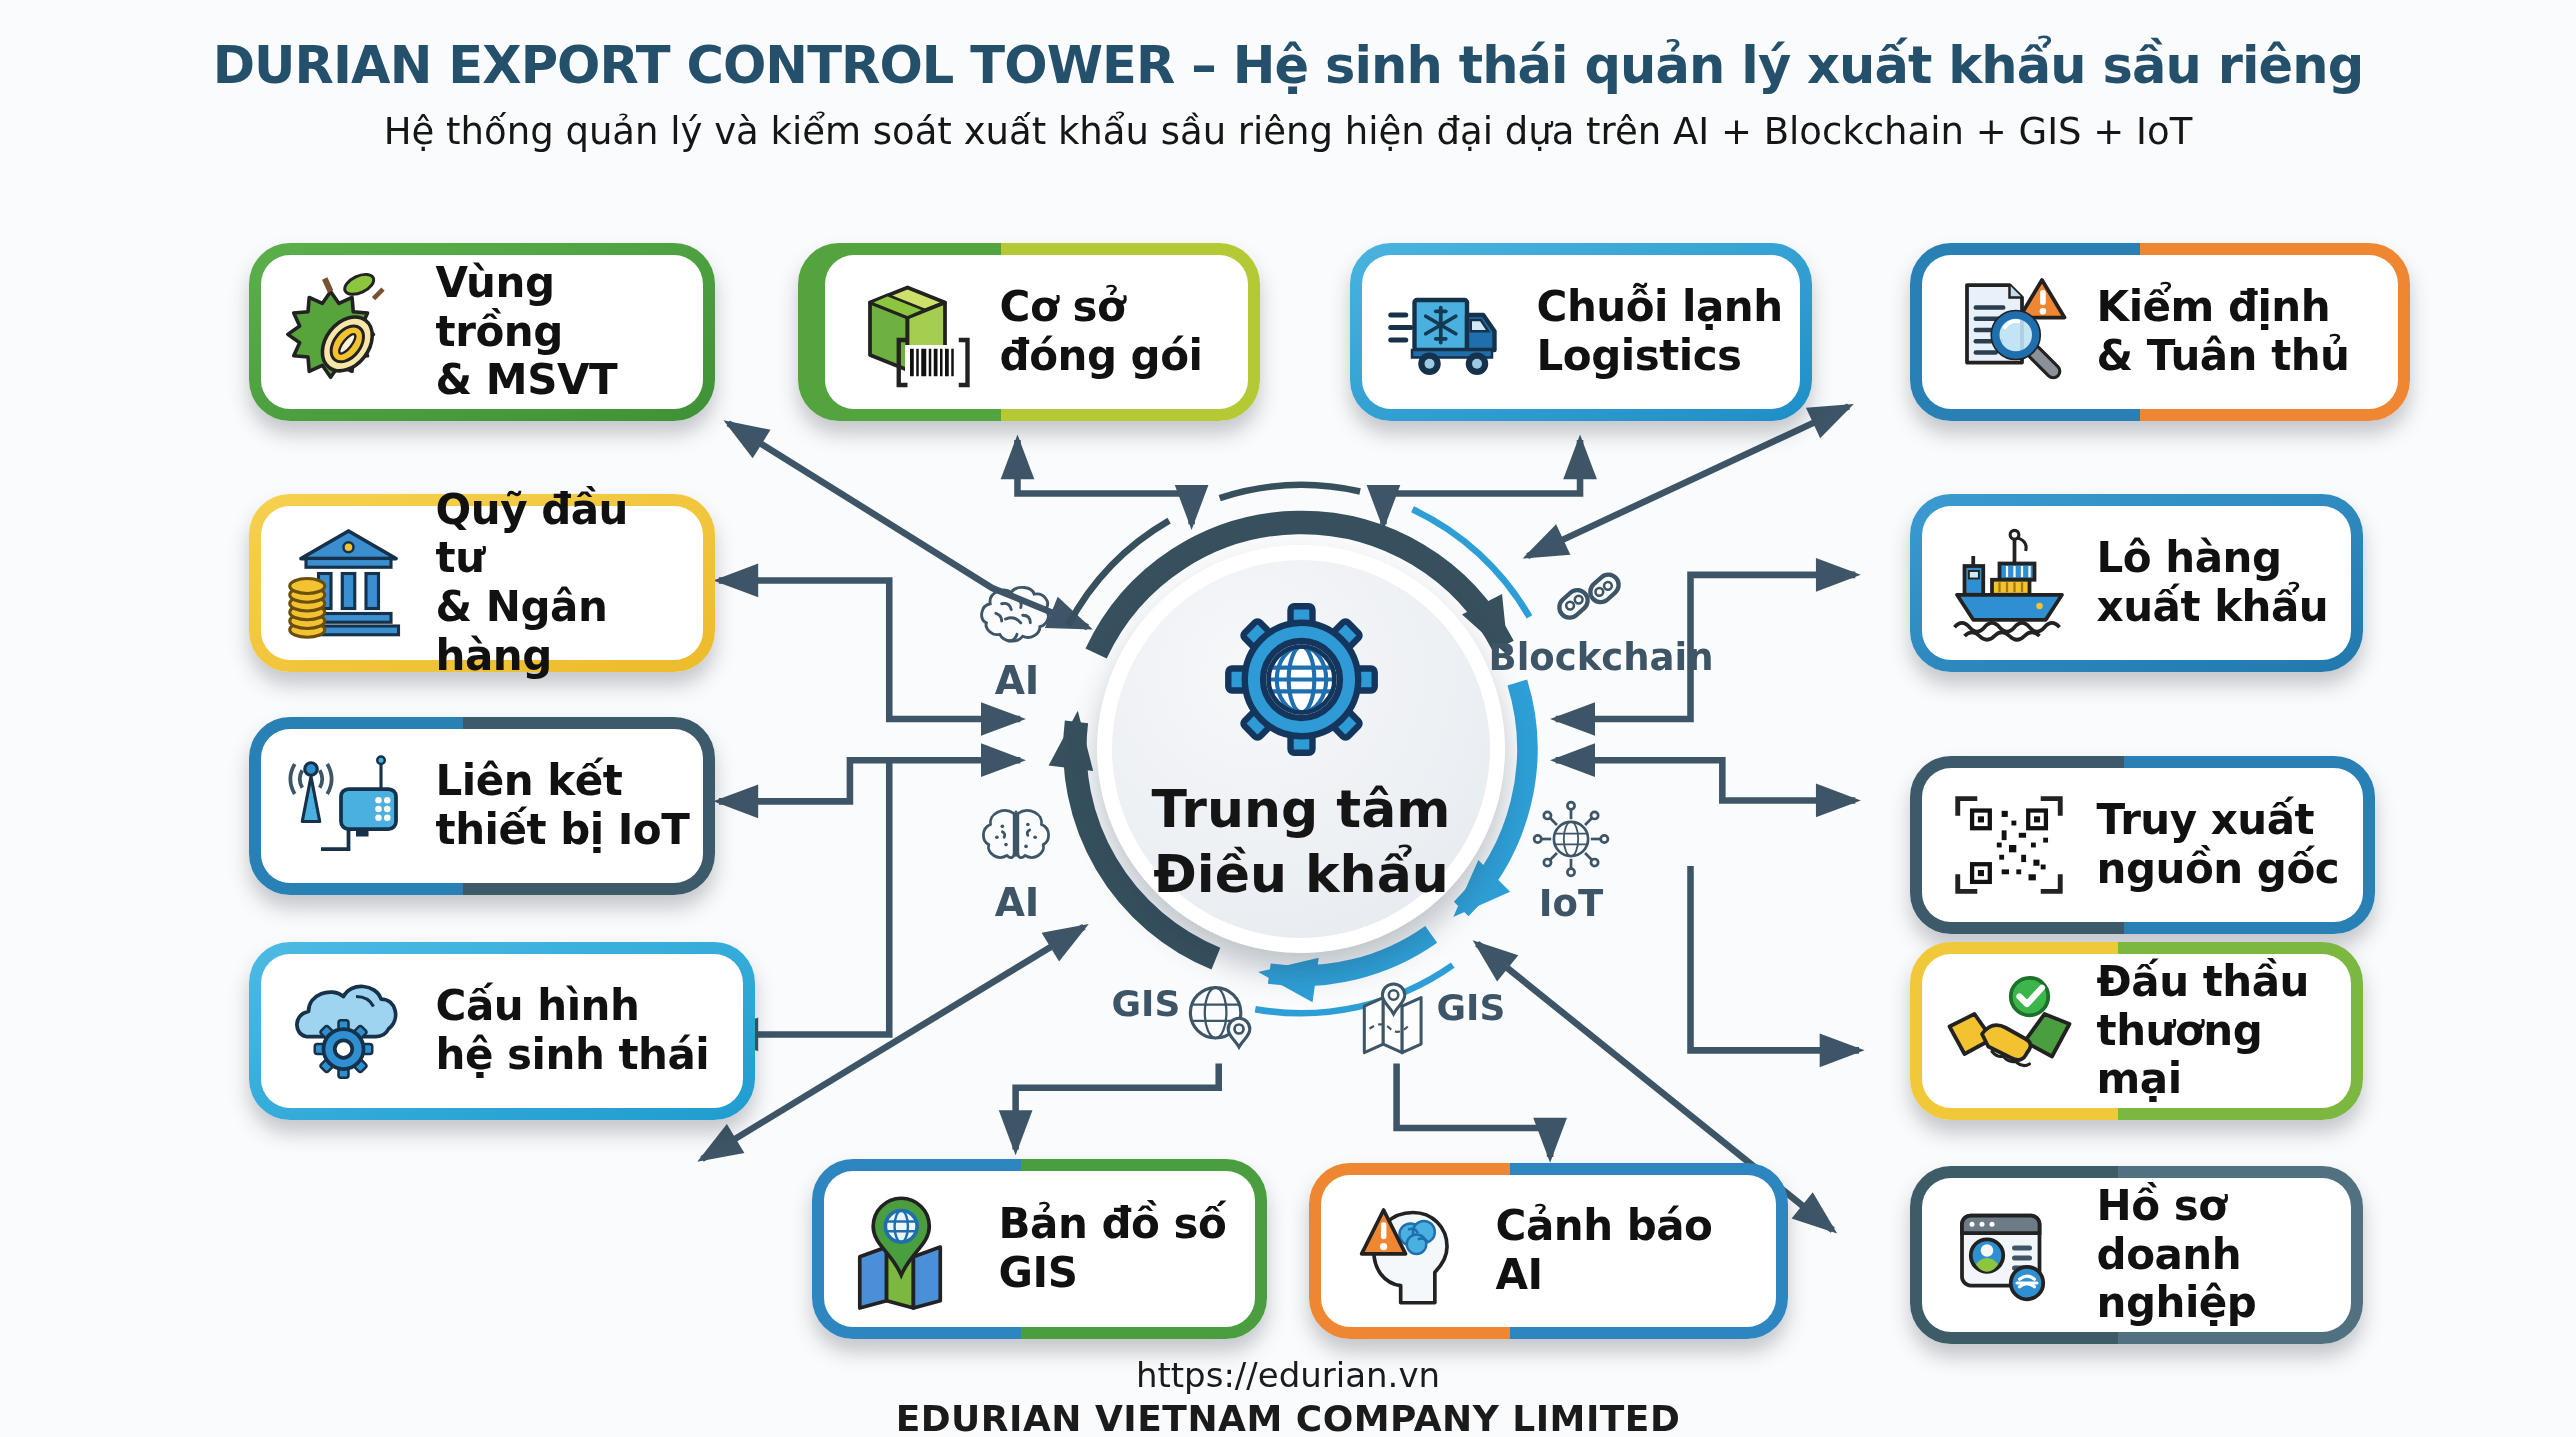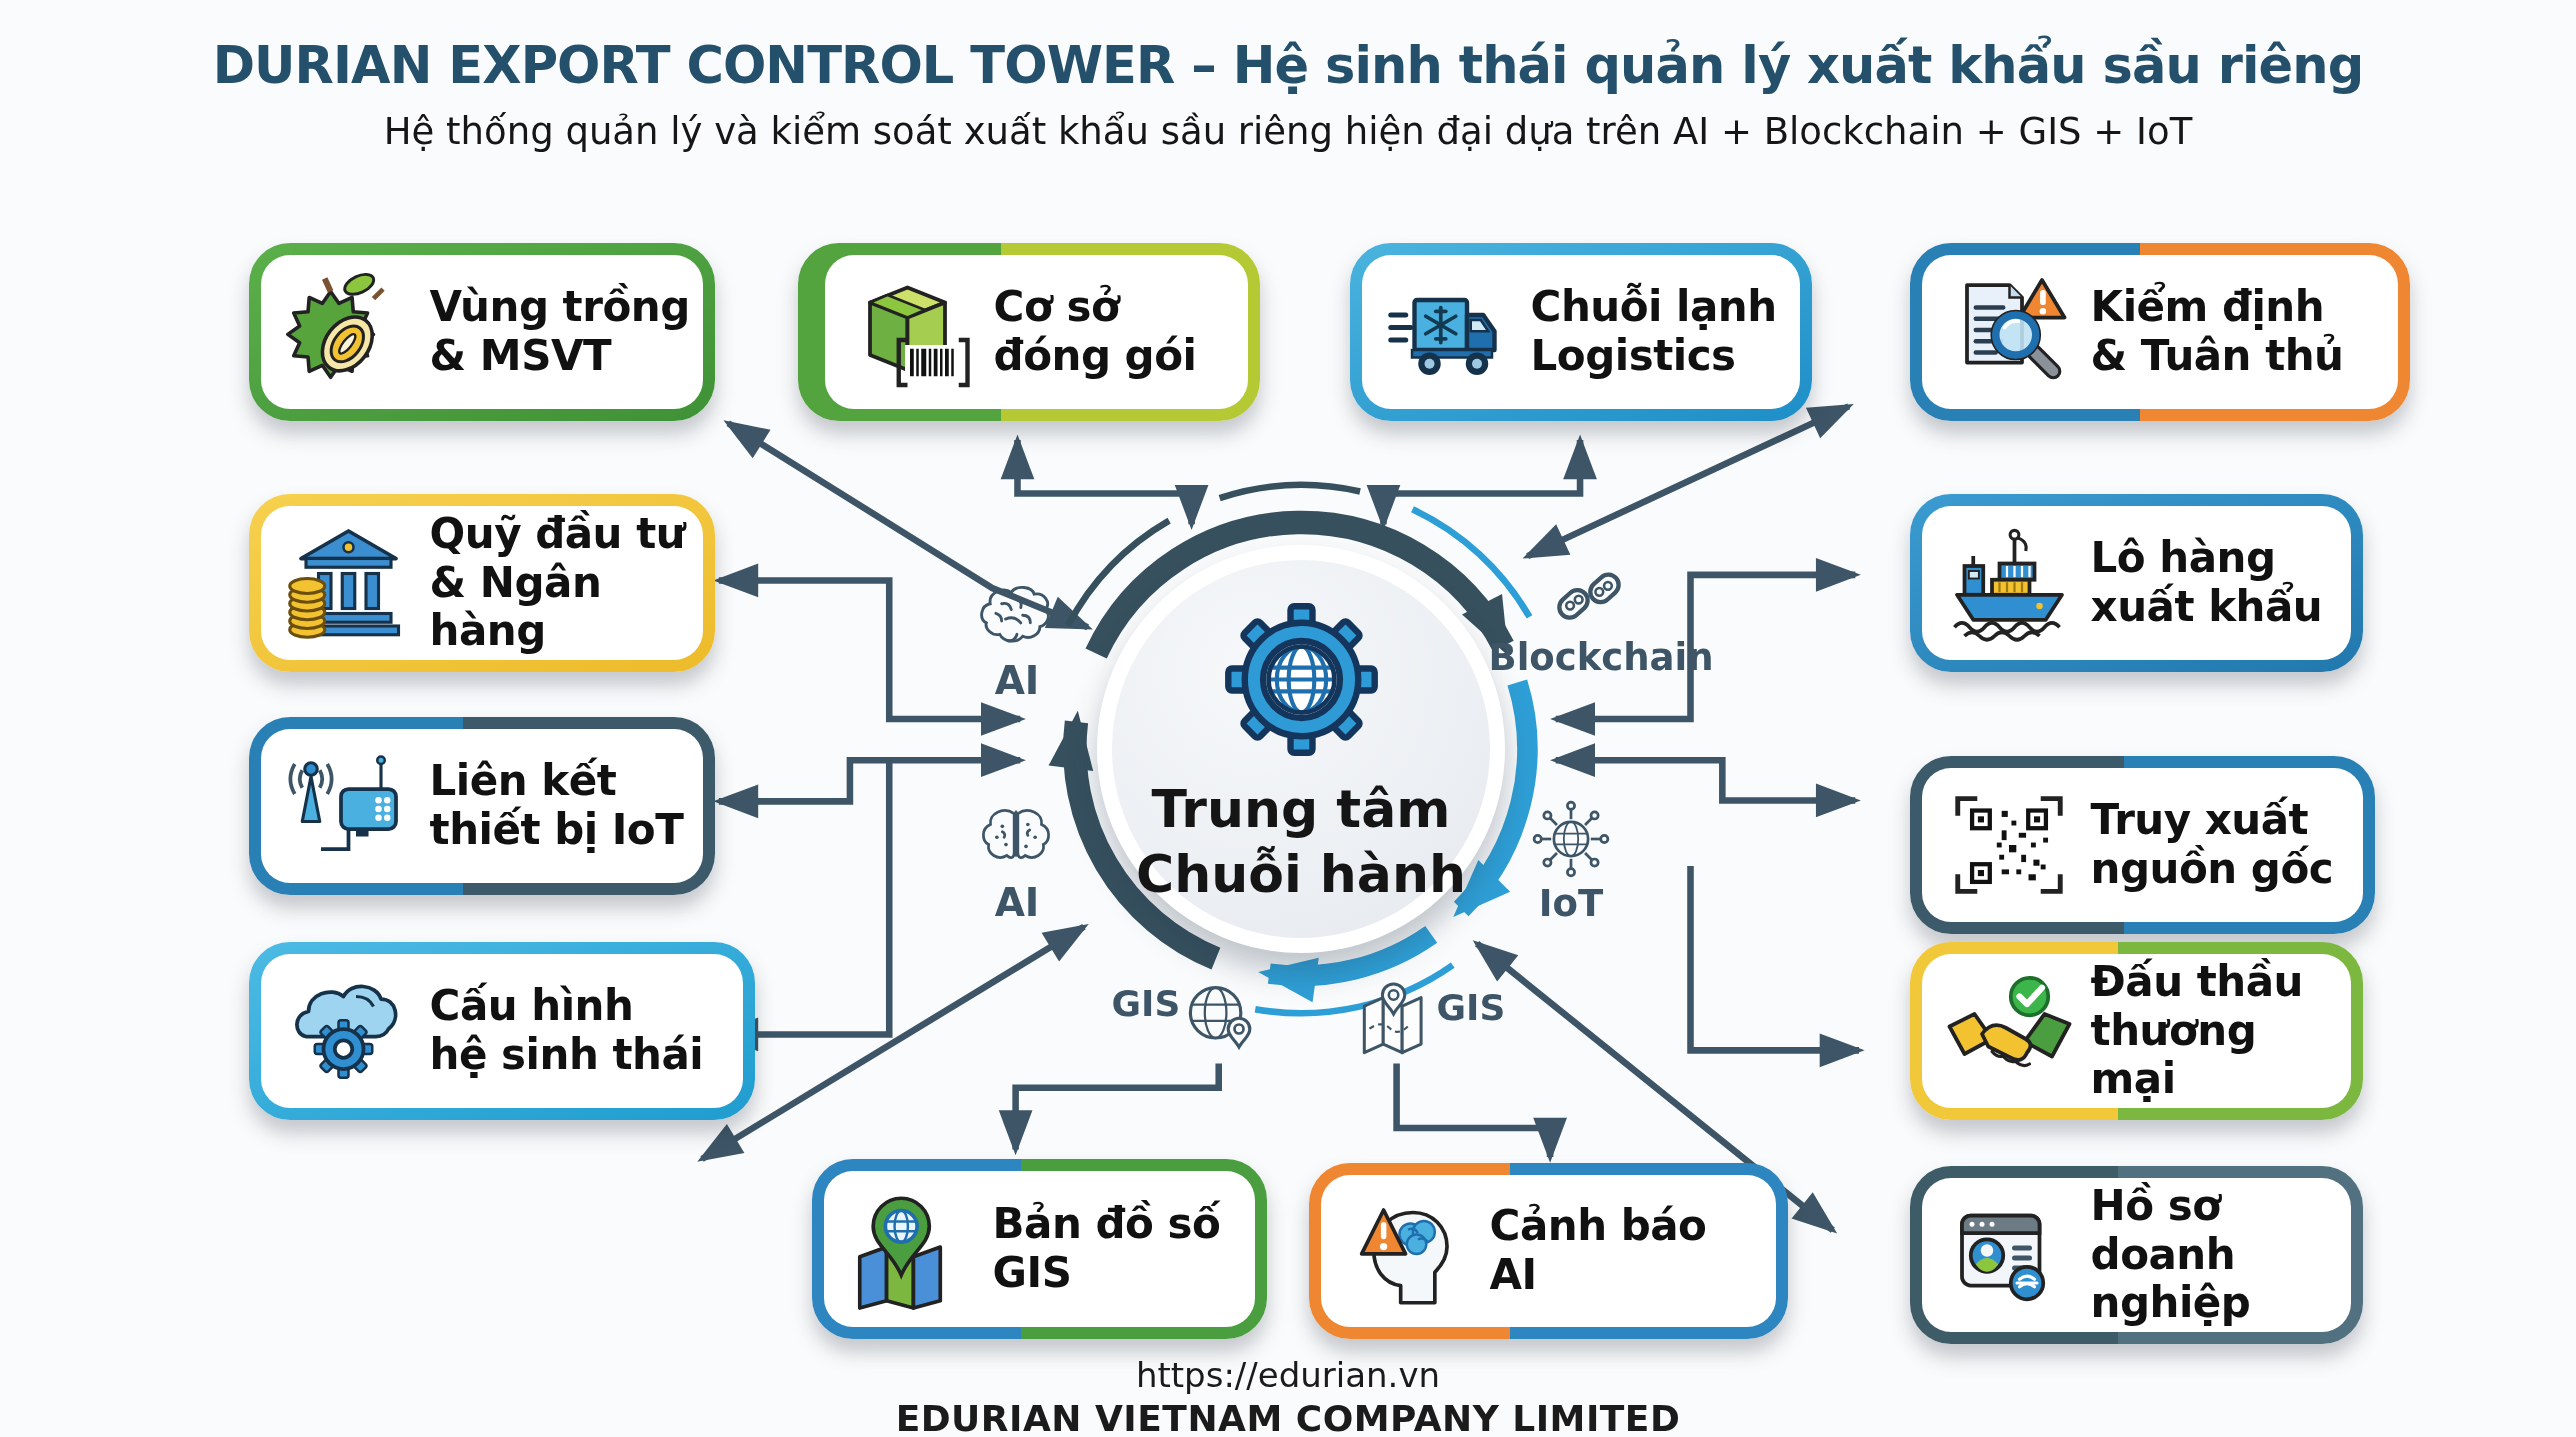--- a/index.html
+++ b/index.html
@@ -22,21 +22,21 @@
             padding-top:28px;box-sizing:border-box;}
   .hub-title{font-size:52px;font-weight:bold;color:#151515;text-align:center;
              line-height:1.25;white-space:pre-line;margin-top:5.6px;}
   
   .hub-lbl{position:absolute;transform:translate(-50%,-50%);z-index:3;
            color:#3d5566;font-weight:bold;text-align:center;}
   
   .node{position:absolute;border-radius:41px;padding:12px;box-sizing:border-box;
         box-shadow:0 13px 20.6px rgba(30,45,60,.25);z-index:4;}
   .node-in{width:100%;height:100%;background:#ffffff;border-radius:29px;
-           display:flex;align-items:center;gap:15px;padding:0 13px 0 20.6px;box-sizing:border-box;}
+           display:flex;align-items:center;gap:21px;padding:0 13px 0 20.6px;box-sizing:border-box;}
   .node-icon{flex:0 0 133px;height:140px;display:flex;align-items:center;justify-content:center;}
   .node-label{font-size:42px;font-weight:bold;color:#111;line-height:1.16;
               white-space:pre-line;letter-spacing:-0.5px;}
   .n1 {left:249px; top:243px; width:466px;height:178px;background:linear-gradient(160deg,#5cb04a,#3f9136);}
   .n2 {left:249px; top:494px; width:466px;height:178px;background:linear-gradient(160deg,#f6d14f,#edbb2b);}
   .n3 {left:249px; top:717px; width:466px;height:178px;background:linear-gradient(90deg,#2980b5 46%,#3d5a6b 46%);}
   .n4 {left:249px; top:942px;width:506px;height:178px;background:linear-gradient(160deg,#4cbbe4,#1f9ccf);}
   .n5 {left:249px; top:1166px;width:466px;height:178px;background:linear-gradient(90deg,#3e5b68 46%,#527180 46%);}
   .n6 {left:798px; top:243px; width:462px;height:178px;background:linear-gradient(90deg,#53a33f 44%,#b5c934 44%);padding-left:27px;}
   .n7 {left:1350px;top:243px; width:462px;height:178px;background:linear-gradient(160deg,#4ab4de,#1e8ec7);}
@@ -120,21 +120,21 @@
             <ellipse rx="14" ry="36"></ellipse>
             <ellipse rx="27" ry="36"></ellipse>
             <line x1="-36" y1="-13" x2="36" y2="-13"></line>
             <line x1="-36" y1="13" x2="36" y2="13"></line>
             <line x1="-37" y1="0" x2="37" y2="0"></line>
           </g>
           <circle r="36" fill="none" stroke="#15365c" stroke-width="5"></circle>
         </g>
       </svg>
       <div class="hub-title">Trung tâm
-Chuỗi hành</div>
+Điều khẩu</div>
     </div>
   </div>
 
   <div class="hub-lbl" style="left:1016px;top:622px">
     <svg width="86" height="86" viewBox="0 0 90 90" fill="none" stroke="#3d5566" stroke-width="3" stroke-linecap="round">
       <path d="M14,48 c-8,-4 -6,-18 4,-20 c-2,-12 14,-18 22,-12 c6,-8 22,-6 24,2 c10,-2 18,8 12,16 c6,6 2,16 -6,18 c0,8 -10,14 -18,10 c-6,8 -20,6 -24,-2 c-8,2 -16,-6 -14,-12 z"></path>
       <path d="M30,28 q8,-2 10,6 M44,22 q8,2 6,10 M34,44 q10,-4 16,4 M52,40 q8,0 8,8 M24,38 q6,2 6,8"></path>
       <path d="M46,60 q-2,7 -9,7"></path>
     </svg>
   </div>

